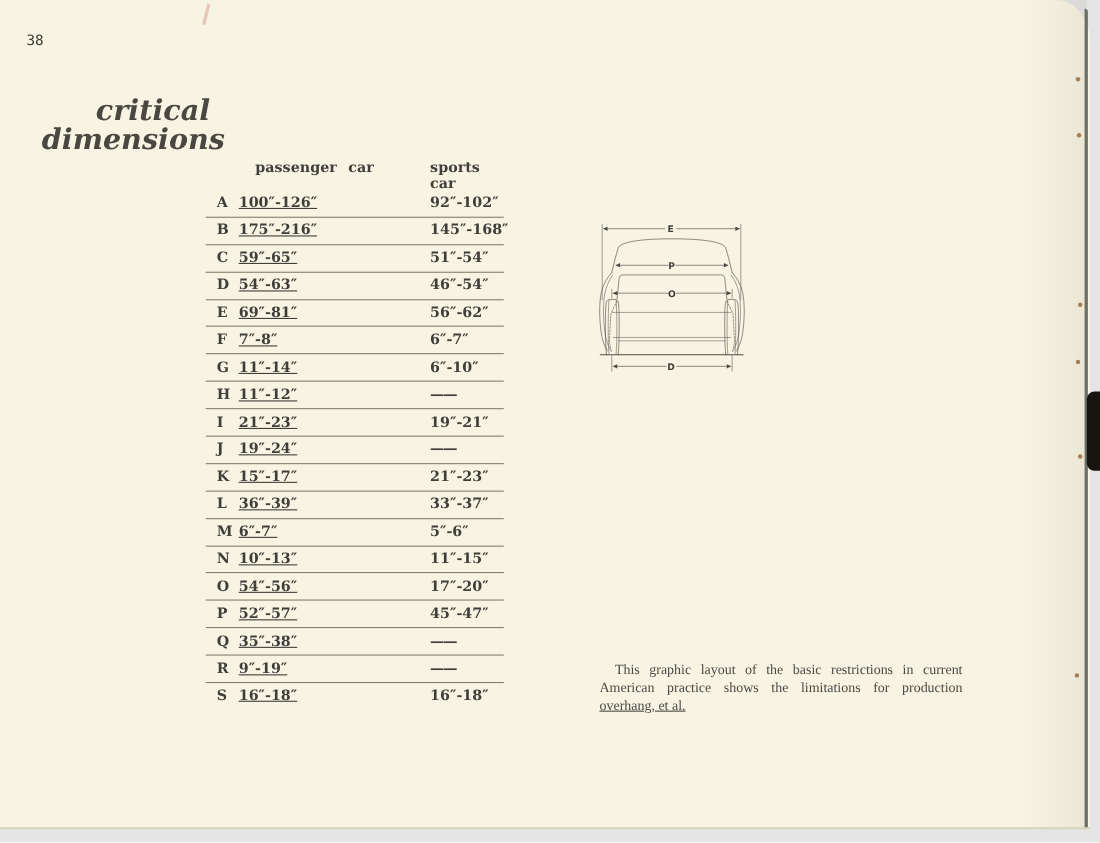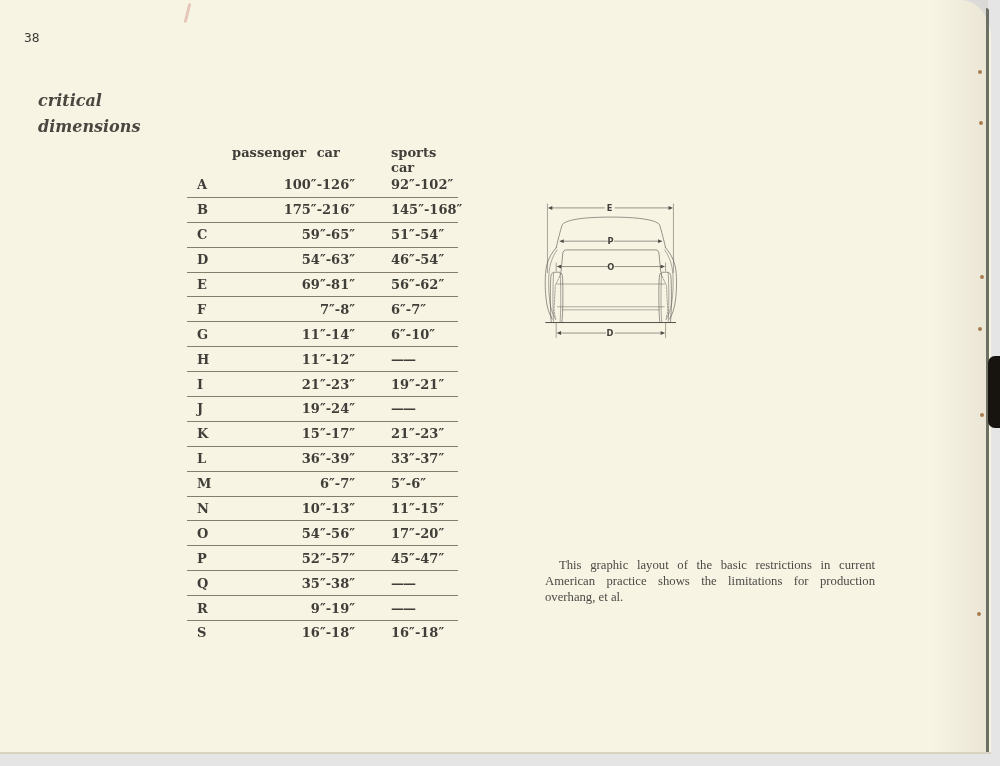--- a/index.html
+++ b/index.html
@@ -15,44 +15,44 @@
   .bottom-edge{position:absolute;left:0;top:752px;width:991px;height:2px;background:#d8d2c1;}
   .blob{position:absolute;left:988px;top:356px;width:12px;height:72px;background:#17140f;
          border-radius:7px 0 0 7px;}
   .speck{position:absolute;width:4px;height:4px;border-radius:50%;background:#96622e;opacity:.8;}
   .squiggle{position:absolute;left:186px;top:3px;width:3px;height:20px;background:#d89a92;
          opacity:.5;border-radius:2px;transform:rotate(14deg);}
   
   .pageno{position:absolute;left:24px;top:30px;font-family:"DejaVu Sans Mono",monospace;
          font-size:13px;color:#3c3a35;}
   
-  .title{position:absolute;left:38px;top:88px;width:160px;text-align:left;
-         font-style:italic;font-weight:bold;font-size:16px;line-height:26px;color:#4a4741;}
+  .title{position:absolute;left:38px;top:88px;width:160px;text-align:right;
+         font-style:italic;font-weight:bold;font-size:26px;line-height:26px;color:#4a4741;}
   .title .l1{padding-right:7px;}
   
   .dim-table{position:absolute;left:187px;top:145px;width:271px;color:#403e39;}
   .thead{display:grid;grid-template-columns:30px 138px 103px;height:28px;
          font-weight:bold;font-size:13px;}
   .thead .h-pass{text-align:center;word-spacing:6px;}
   .thead .h-sport{text-align:left;padding-left:36px;}
   .trow{display:grid;grid-template-columns:30px 138px 103px;height:23.9px;
         align-items:center;font-weight:bold;font-size:13px;
         border-bottom:1px solid #857e6e;}
   .trow:last-child{border-bottom:none;}
   .c-letter{padding-left:10px;}
-  .c-pass{text-align:right;}
+  .c-pass{text-align:left;text-decoration:underline;}
   .c-sport{padding-left:36px;}
   .dashval{letter-spacing:-1px;font-weight:bold;}
   
   .caption{position:absolute;left:545px;top:558px;width:330px;
            font-family:"Liberation Serif", serif;font-size:12.7px;line-height:15.8px;
            color:#4b4a45;}
   .cap-line{text-align:justify;text-align-last:justify;white-space:normal;}
-  .cap-first{text-indent:14px;}
-  .cap-last{text-align:right;text-align-last:left;}
+  .cap-first{text-indent:14px;margin-top:44px;}
+  .cap-last{text-align:right;text-align-last:left;text-decoration:underline;}
   
   .diagram{position:absolute;left:540px;top:135px;width:420px;height:330px;}
   .diagram svg{display:block;}
   .dim-label{font-family:"DejaVu Sans", sans-serif;font-weight:bold;font-size:19px;
              fill:#403e39;}
 </style>
 </head>
 <body>
 
 <div id="canvas">

